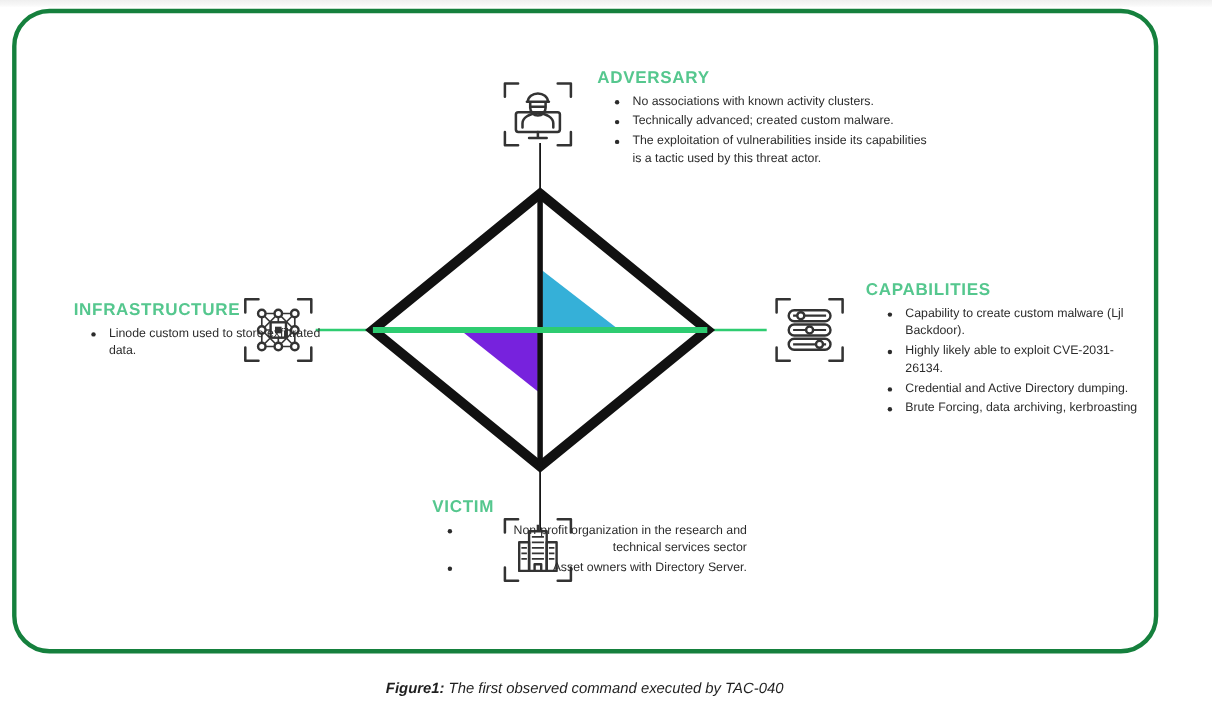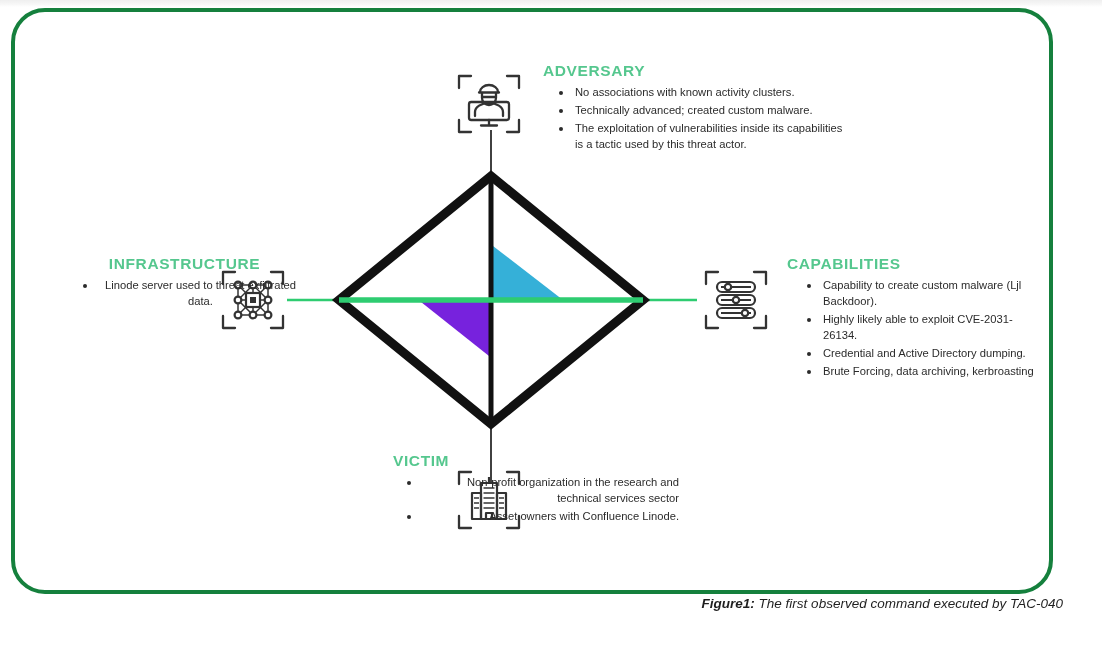--- a/index.html
+++ b/index.html
@@ -95,23 +95,23 @@
     left: 768px;
     top: 243px;
     width: 260px;
   }
   #quad-capabilities .quad-heading { margin-left: 4px; }
   #quad-capabilities .quad-list { margin-left: 20px; }
 
   
   #quad-infrastructure {
     left: 52px;
-    top: 243px;
+    top: 261px;
     width: 235px;
-    text-align: center;
+    text-align: left;
   }
   #quad-infrastructure .quad-list { margin-left: 12px; }
 
   
   #quad-victim {
     left: 374px;
     top: 440px;
     width: 290px;
   }
   #quad-victim .quad-heading { margin-left: 4px; }
@@ -125,23 +125,23 @@
   }
   #icon-adversary   { left: 440px; top: 58px; }
   #icon-infrastructure { left: 204px; top: 254px; }
   #icon-capabilities   { left: 687px; top: 254px; }
   #icon-victim      { left: 440px; top: 454px; }
 
   
   #figure-caption {
     position: absolute;
     left: 0;
-    top: 596px;
+    top: 618px;
     width: 1063px;
-    text-align: right;
+    text-align: center;
     font-size: 13.5px;
     color: #1f1f1f;
     font-family: "Liberation Sans", sans-serif;
   }
   #caption-label {
     font-weight: bold;
     font-style: italic;
   }
   #caption-text {
     font-style: italic;
@@ -303,29 +303,29 @@
         <li>Capability to create custom malware (Ljl Backdoor).</li>
         <li>Highly likely able to exploit CVE-2031-26134.</li>
         <li>Credential and Active Directory dumping.</li>
         <li>Brute Forcing, data archiving, kerbroasting</li>
       </ul>
     </div>
 
     <div class="quad" id="quad-infrastructure">
       <div class="quad-heading">INFRASTRUCTURE</div>
       <ul class="quad-list">
-        <li>Linode server used to threat exfiltrated data.</li>
+        <li>Linode custom used to store exfiltrated data.</li>
       </ul>
     </div>
 
     <div class="quad" id="quad-victim">
       <div class="quad-heading">VICTIM</div>
       <ul class="quad-list">
         <li>Non-profit organization in the research and technical services sector</li>
-        <li>Asset owners with Confluence Linode.</li>
+        <li>Asset owners with Directory Server.</li>
       </ul>
     </div>
 
   </div>
 </div>
 
 <div id="figure-caption">
   <span id="caption-label">Figure1:</span>
   <span id="caption-text">The first observed command executed by TAC-040</span>
 </div>

